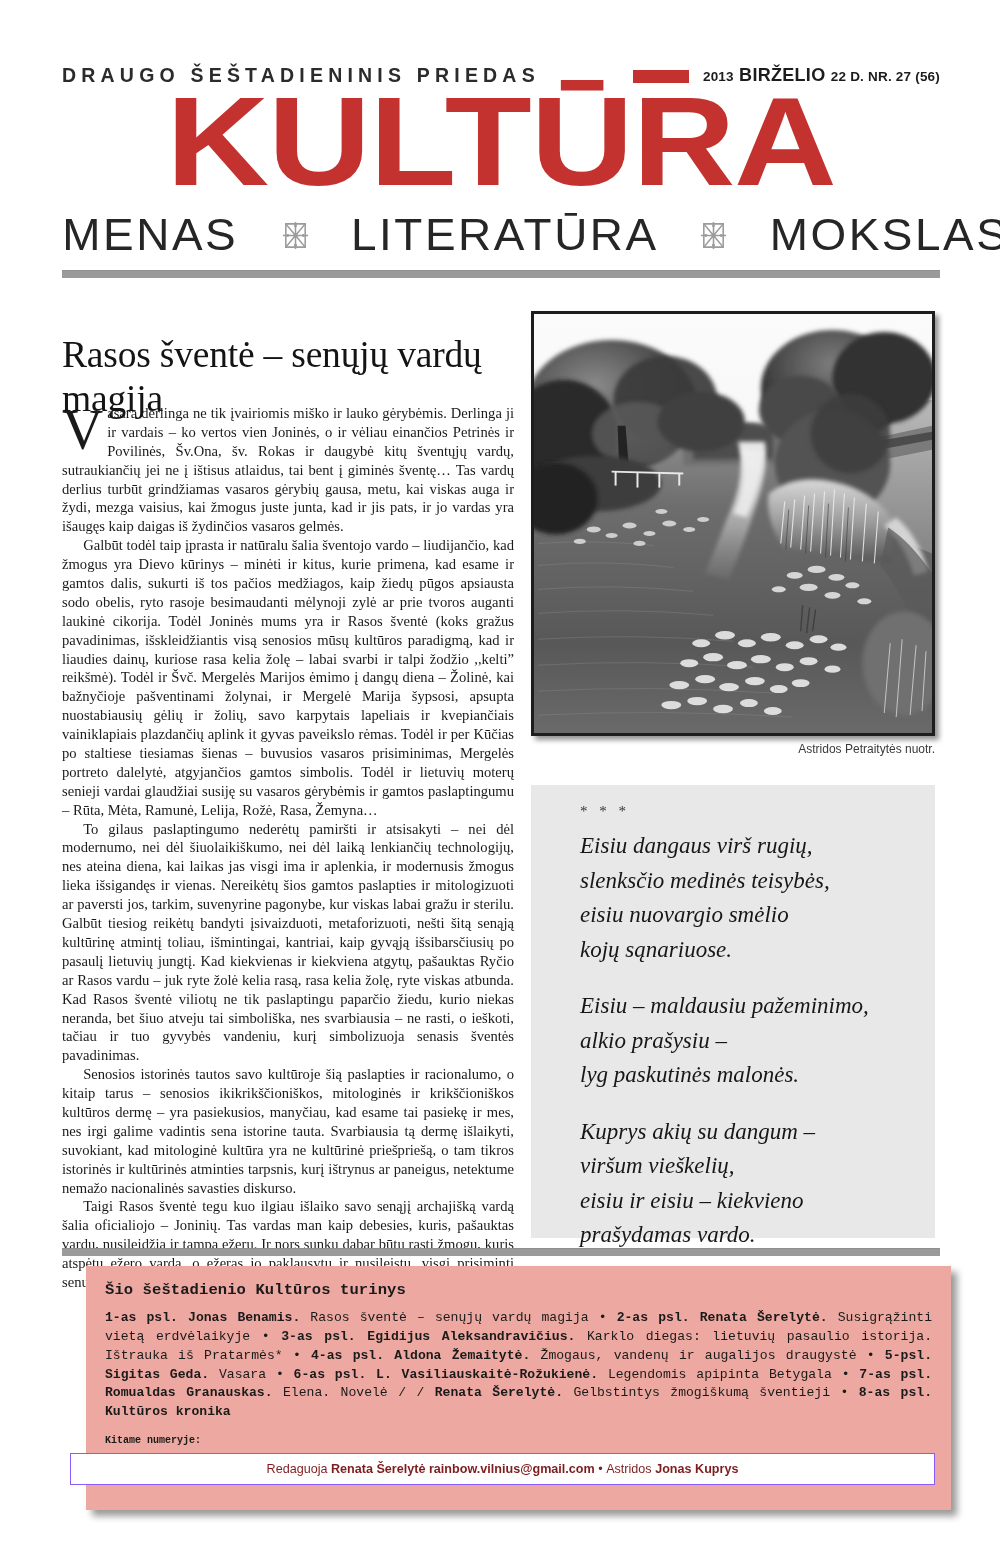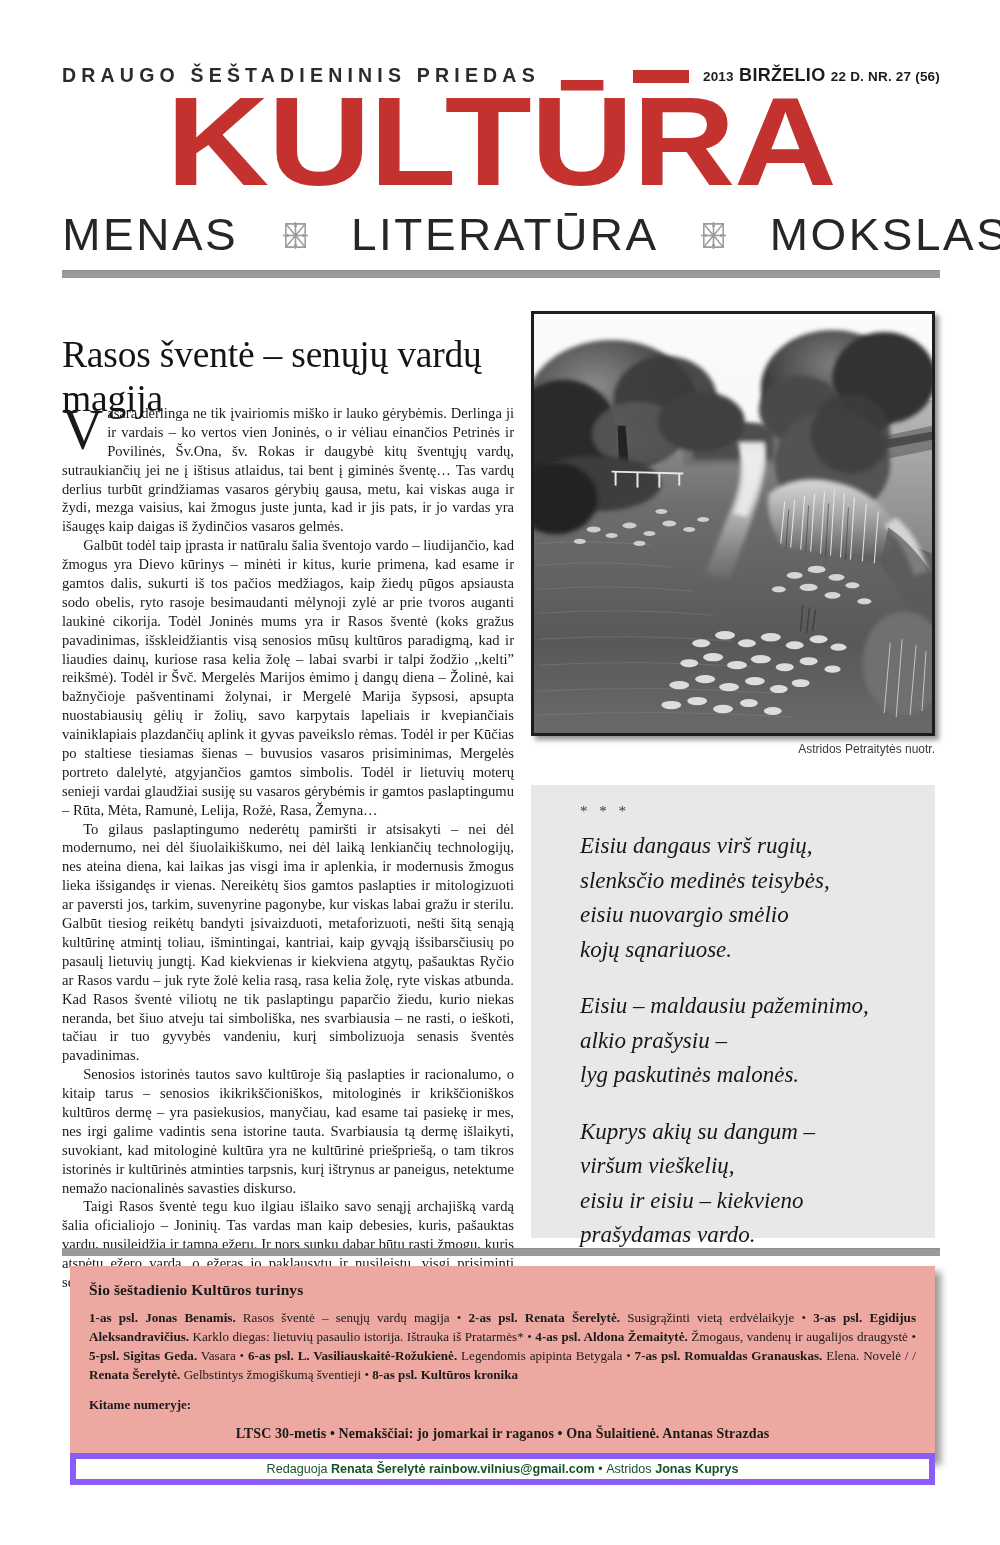--- a/index.html
+++ b/index.html
@@ -240,70 +240,70 @@
     top: 1248px;
     width: 878px;
     height: 7px;
     background: #9a9a9a;
     border-top: 1px solid #8f8f8f;
   }
 
   
   .contents {
     position: absolute;
-    left: 70px;
+    left: 86px;
     top: 1266px;
     width: 865px;
     background: #eda9a1;
     box-sizing: border-box;
-    padding: 15px 19px 17px 19px;
+    padding: 15px 19px 35px 19px;
     box-shadow: 6px 6px 7px rgba(0,0,0,0.40);
-    font-family: Liberation Serif, serif;
+    font-family: Liberation Mono, monospace;
     color: #1a1a1a;
   }
   .contents-title {
     font-weight: bold;
     font-size: 15.5px;
     margin-bottom: 10px;
     letter-spacing: 0.1px;
   }
   .contents-list {
     font-size: 13.1px;
     line-height: 1.44;
     text-align: justify;
   }
   .contents-list b { font-weight: bold; }
   .next-title {
     font-weight: bold;
-    font-size: 13px;
+    font-size: 10px;
     margin-top: 13px;
   }
   .next-items {
     font-size: 14px;
     text-align: center;
     margin-top: 13px;
     font-weight: 600;
     letter-spacing: 0.1px;
   }
 
   
   .footer {
     position: absolute;
     left: 70px;
     top: 1453px;
     width: 865px;
     height: 32px;
-    border: 6px solid #8b5cf6;
+    border: 1px solid #8b5cf6;
     box-sizing: border-box;
     display: flex;
     align-items: center;
     justify-content: center;
     font-family: "Liberation Sans", sans-serif;
     font-size: 12.6px;
-    color: #14532d;
+    color: #7f1d1d;
     background: #fff;
   }
   .footer b { font-weight: bold; }
 </style>
 </head>
 <body>
 
 <div class="page">
 
   <div class="masthead">

